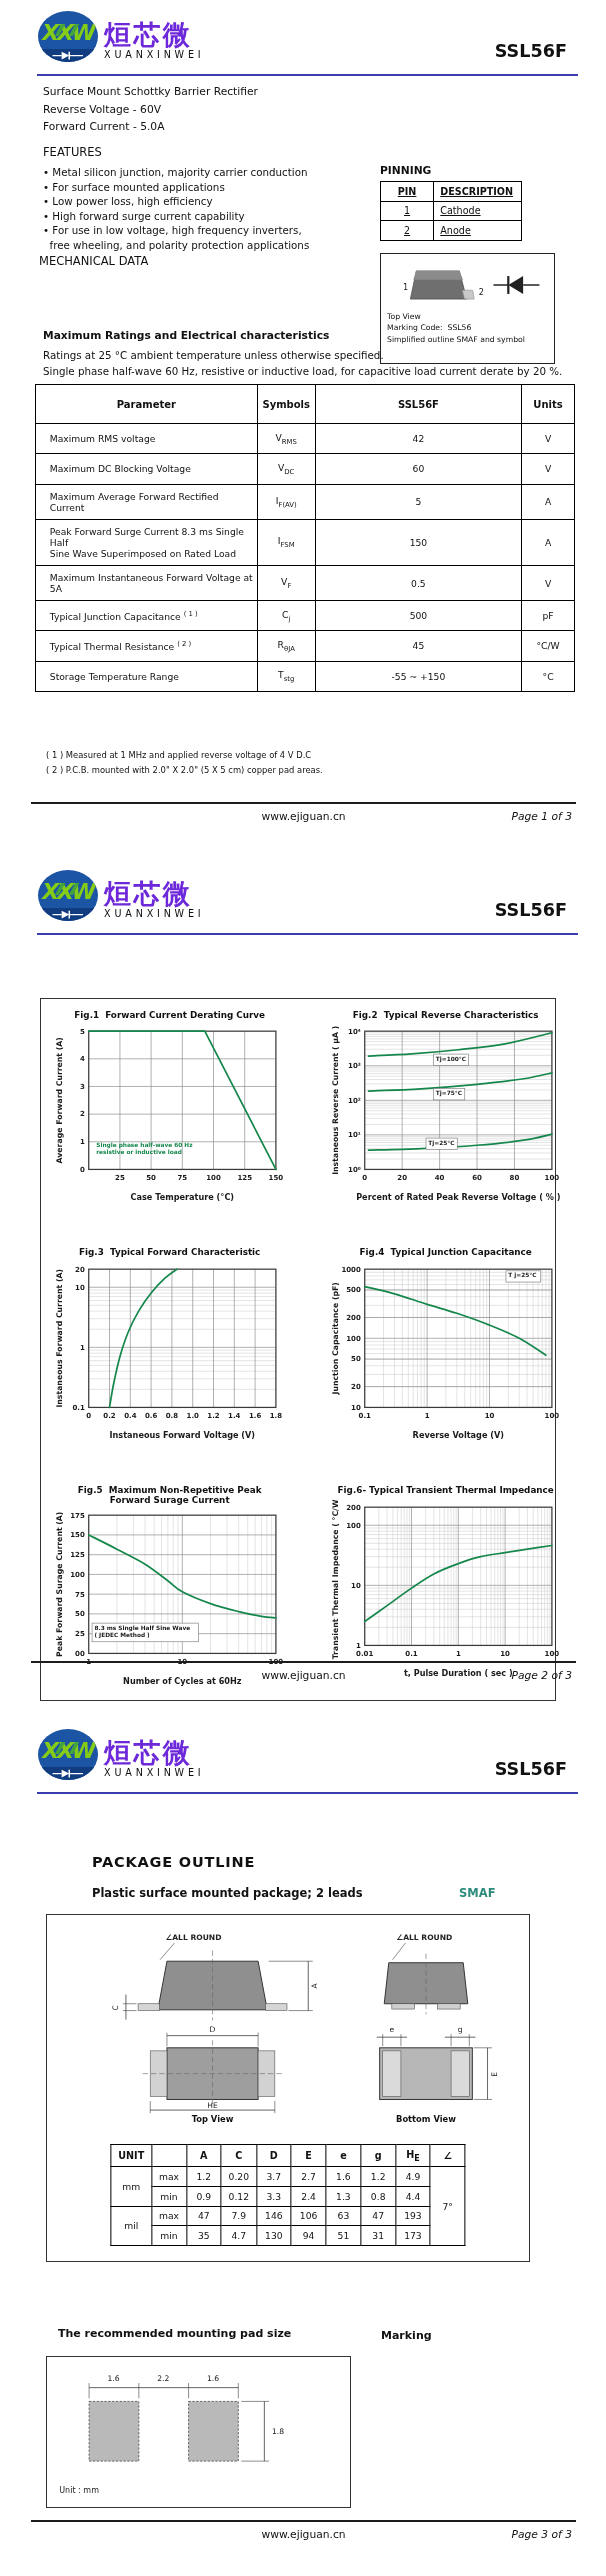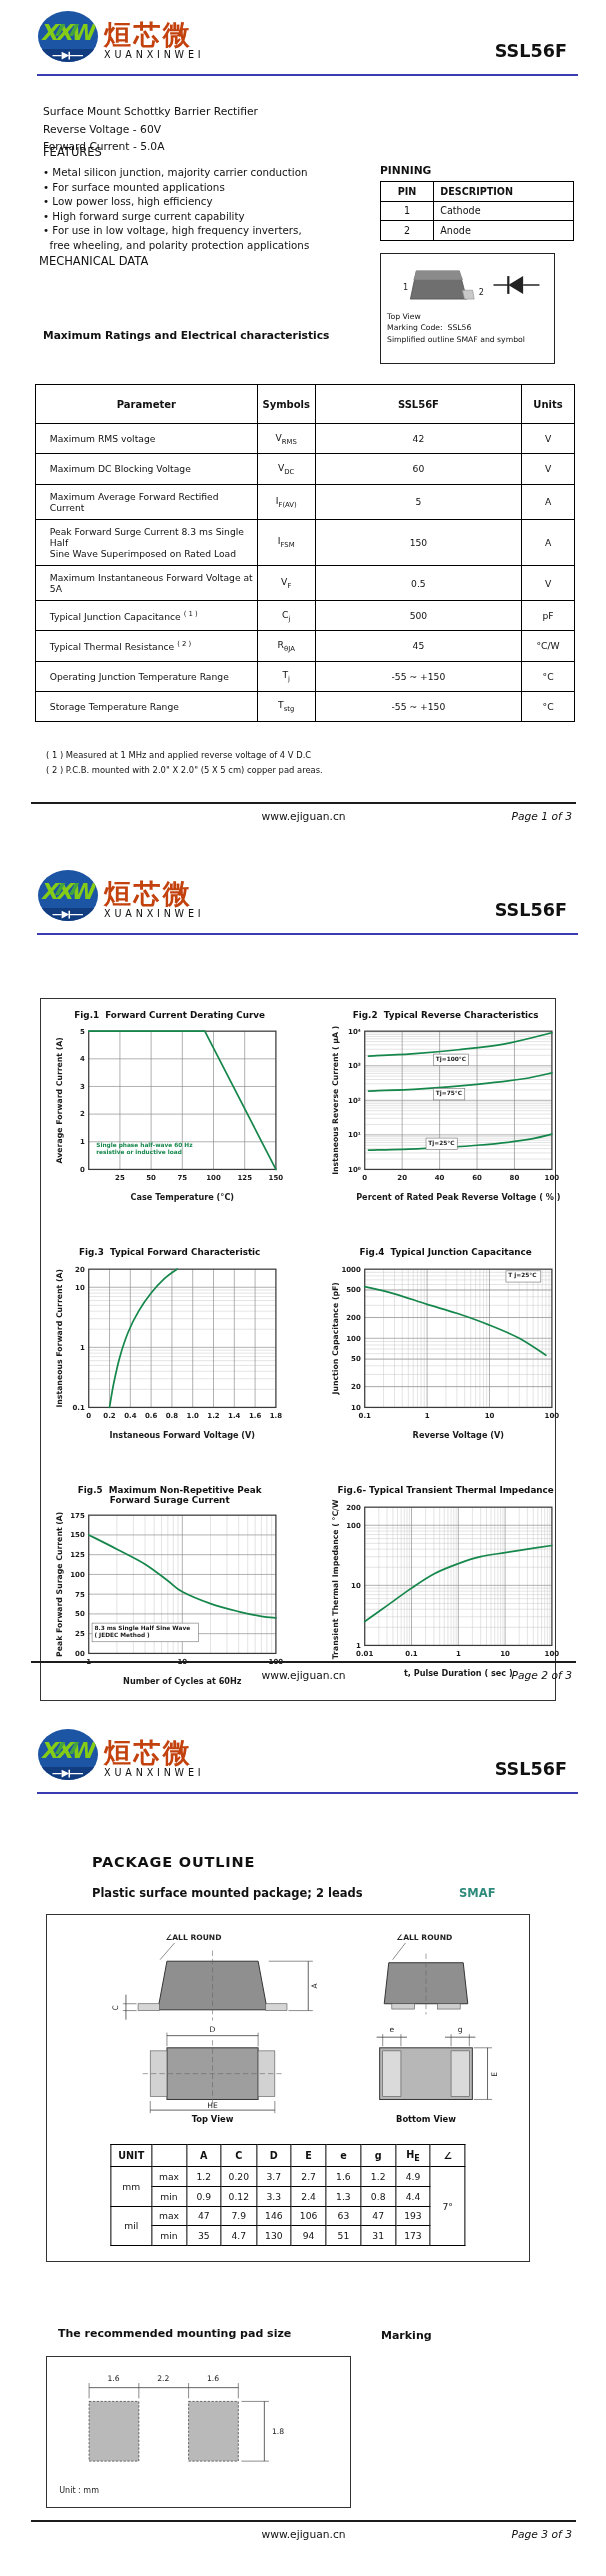--- a/index.html
+++ b/index.html
@@ -11,36 +11,36 @@
   .logo-ell{position:relative;width:60px;height:51px;border-radius:50%;background:#1d55a5;
     display:flex;align-items:center;justify-content:center;overflow:hidden;
     font-style:italic;font-weight:bold;font-size:22px;color:#84cc16;letter-spacing:-2.3px;}
   .logo-ell .mono{position:relative;top:-3.8px;}
   .logo-g1,.logo-g2{position:absolute;width:3.8px;height:12.2px;background:#43a33f;transform:skewX(-28deg);}
   .logo-g1{left:20px;top:13.8px;} .logo-g2{left:34px;top:13.8px;}
   .logo-band{position:absolute;left:0;right:0;bottom:0;height:13px;background:#123c80;
     display:flex;align-items:center;justify-content:center;}
   .logo-band svg{width:35px;height:9.2px;}
   .logo-right{padding-bottom:1.5px;}
-  .logo-cn{font-size:27px;font-weight:bold;line-height:1;letter-spacing:2.3px;color:#c2410c;}
+  .logo-cn{font-size:27px;font-weight:bold;line-height:1;letter-spacing:2.3px;color:#6d28d9;}
   .logo-en{font-size:9.6px;letter-spacing:3.8px;color:#0d0d0d;margin-top:0.8px;}
   .part-no{position:absolute;right:40px;top:41px;font-size:17.6px;font-weight:bold;}
   .hdr-rule{position:absolute;left:37px;right:29px;top:74px;height:2.3px;background:#3b3bb2;}
   
   .ftr-rule{position:absolute;left:31px;right:31px;top:802px;height:2.3px;background:#1c1c1c;}
   .ftr-url{position:absolute;left:0;right:0;top:810px;text-align:center;font-size:10.7px;}
   .ftr-page{position:absolute;right:35px;top:810px;font-size:10.7px;font-style:italic;}
   
-  .sub{position:absolute;left:43px;top:83px;font-size:10.7px;line-height:17.6px;margin-top:20px;}
+  .sub{position:absolute;left:43px;top:83px;font-size:10.7px;line-height:17.6px;}
   .feat{position:absolute;left:43px;top:145px;width:306px;}
   .blk-h{font-size:11.5px;margin-bottom:6.1px;}
   .feat-item,.mech-item{font-size:10.3px;line-height:14.5px;}
   .mech{position:absolute;left:39px;top:254px;width:329px;}
   .pin-h{position:absolute;left:380px;top:164px;font-size:10.7px;font-weight:bold;}
-  .pin-tbl{position:absolute;left:380px;top:181px;width:194px;border-collapse:collapse;border:1.5px solid #000;}
+  .pin-tbl{position:absolute;left:380px;top:181px;width:142px;border-collapse:collapse;border:1.5px solid #000;text-decoration:underline;}
   .pin-tbl th,.pin-tbl td{border:0.8px solid #000;font-size:9.6px;padding:3.8px 6.1px;font-weight:normal;text-align:left;}
   .pin-tbl th:first-child,.pin-tbl td:first-child{width:40px;text-align:center;}
   .pkg-box{position:absolute;left:380px;top:253px;width:173px;height:109px;border:1.5px solid #222;}
   .pkg-box svg{display:block;margin:7.7px auto 0;}
   .pkg-cap{margin:3.1px 0 0 6.1px;font-size:7.7px;line-height:11.5px;}
   .r-head{position:absolute;left:43px;top:329px;font-size:10.7px;font-weight:bold;}
   .r-cond{position:absolute;left:43px;top:347px;font-size:10.3px;line-height:16px;}
   .ratings{position:absolute;left:35px;top:384px;width:540px;border-collapse:collapse;border:1.5px solid #000;table-layout:fixed;}
   .ratings th,.ratings td{border:0.9px solid #000;font-size:9.2px;text-align:center;vertical-align:middle;padding:6.1px 3.1px;}
   .ratings th{font-size:10px;height:26px;}
@@ -161,20 +161,24 @@
         </g>
       </svg>
       <div class="pkg-cap">
           <div>Top View</div>
           <div>Marking Code:&nbsp;&nbsp;SSL56</div>
           <div>Simplified outline SMAF and symbol</div>
         </div>
     </div>
 
     <div class="r-head">Maximum Ratings and Electrical characteristics</div>
+    <div class="r-cond">
+      <div>Ratings at 25 °C ambient temperature unless otherwise specified.</div>
+      <div>Single phase half-wave 60 Hz, resistive or inductive load, for capacitive load current derate by 20 %.</div>
+    </div>
     <table class="ratings">
         <thead>
           <tr>
             <th><b>Parameter</b></th>
             <th><b>Symbols</b></th>
             <th><b>SSL56F</b></th>
             <th><b>Units</b></th>
           </tr>
         </thead>
         <tbody>
@@ -212,26 +216,20 @@
             <td>Typical Junction Capacitance <sup>( 1 )</sup></td>
             <td>C<sub>j</sub></td>
             <td>500</td>
             <td>pF</td>
           </tr>
           <tr>
             <td>Typical Thermal Resistance <sup>( 2 )</sup></td>
             <td>R<sub>θJA</sub></td>
             <td>45</td>
             <td>°C/W</td>
-          </tr>
-          <tr>
-            <td>Operating Junction Temperature Range</td>
-            <td>T<sub>j</sub></td>
-            <td>-55 ~ +150</td>
-            <td>°C</td>
           </tr>
           <tr>
             <td>Storage Temperature Range</td>
             <td>T<sub>stg</sub></td>
             <td>-55 ~ +150</td>
             <td>°C</td>
           </tr>
         </tbody>
       </table>
 

